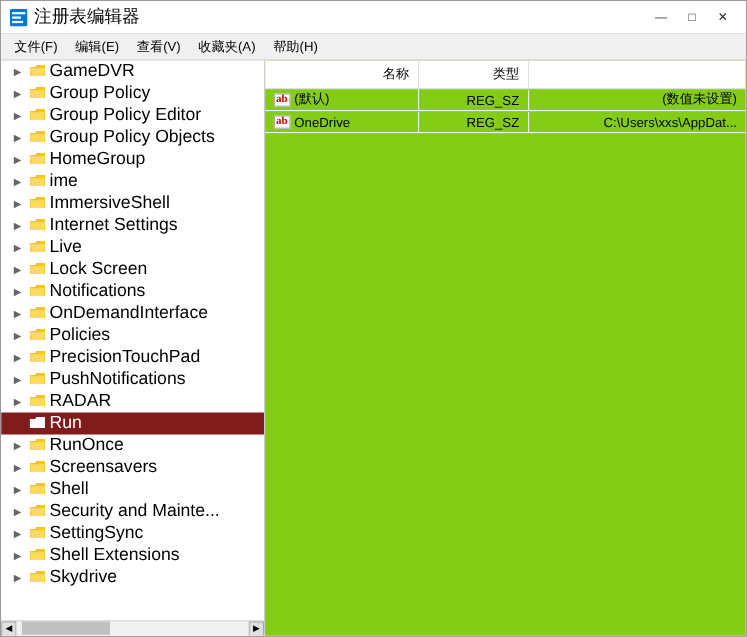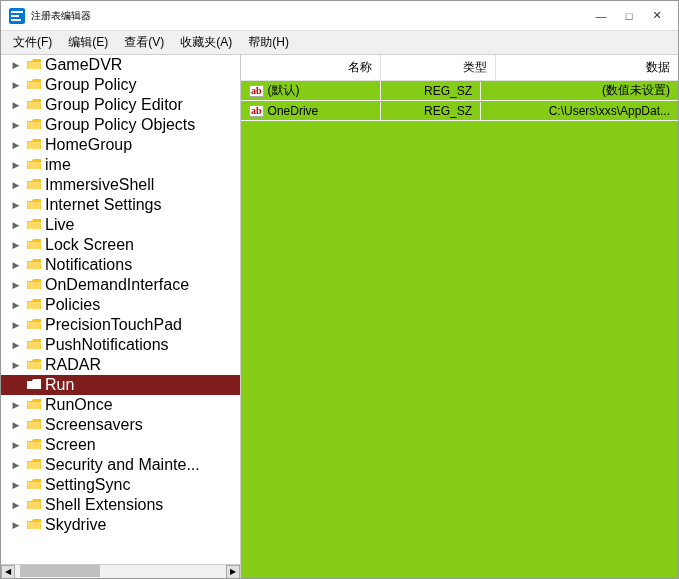--- a/index.html
+++ b/index.html
@@ -31,21 +31,21 @@
     .title-bar-left {
       display: flex;
       align-items: center;
       gap: 6px;
     }
     .title-icon {
       width: 16px;
       height: 16px;
     }
     .title-text {
-      font-size: 10px;
+      font-size: 16px;
       color: #000;
     }
     .title-bar-controls {
       display: flex;
       gap: 2px;
     }
     .title-btn {
       width: 26px;
       height: 18px;
       background: transparent;
@@ -147,21 +147,21 @@
       border-bottom: 1px solid #e0e0e0;
       background: #fff;
     }
     .right-header-col {
       padding: 4px 8px;
       font-size: 12px;
       color: #000;
       font-weight: normal;
     }
     .col-name { width: 140px; border-right: 1px solid #e0e0e0; }
-    .col-type { width: 100px; border-right: 1px solid #e0e0e0; margin-left: 15px; }
+    .col-type { width: 100px; border-right: 1px solid #e0e0e0; }
     .col-data { flex: 1; }
     .right-rows {
       flex: 1;
       overflow-y: auto;
     }
     .right-row {
       display: flex;
       align-items: center;
       height: 20px;
       border-bottom: 1px solid #f5f5f5;
@@ -458,21 +458,21 @@
             <span class="item-label">Screensavers</span>
           </div>
           <div class="tree-item">
             <span class="expand-arrow">▶</span>
             <span class="folder-icon">
               <svg class="folder-svg" viewBox="0 0 14 12" xmlns="http://www.w3.org/2000/svg">
     <path d="M0,2 L5,2 L6,0 L14,0 L14,10 L0,10 Z" fill="#f5c518"></path>
     <path d="M0,3 L14,3 L13,10 L1,10 Z" fill="#ffd966"></path>
   </svg>
             </span>
-            <span class="item-label">Screen</span>
+            <span class="item-label">Shell</span>
           </div>
           <div class="tree-item">
             <span class="expand-arrow">▶</span>
             <span class="folder-icon">
               <svg class="folder-svg" viewBox="0 0 14 12" xmlns="http://www.w3.org/2000/svg">
     <path d="M0,2 L5,2 L6,0 L14,0 L14,10 L0,10 Z" fill="#f5c518"></path>
     <path d="M0,3 L14,3 L13,10 L1,10 Z" fill="#ffd966"></path>
   </svg>
             </span>
             <span class="item-label">Security and Mainte...</span>
@@ -514,21 +514,20 @@
           <div class="h-scroll-thumb"></div>
         </div>
         <div class="h-scroll-right">▶</div>
       </div>
     </div>
 
     <div class="right-panel">
       <div class="right-header">
         <div class="right-header-col col-name">名称</div>
         <div class="right-header-col col-type">类型</div>
-        <div class="right-header-col col-data">数据</div>
       </div>
       <div class="right-rows">
 
       <div class="right-row">
             <div class="right-cell name">
               <span class="reg-icon">ab</span>
               <span>(默认)</span>
             </div>
             <div class="right-cell type">REG_SZ</div>
             <div class="right-cell data">(数值未设置)</div>

